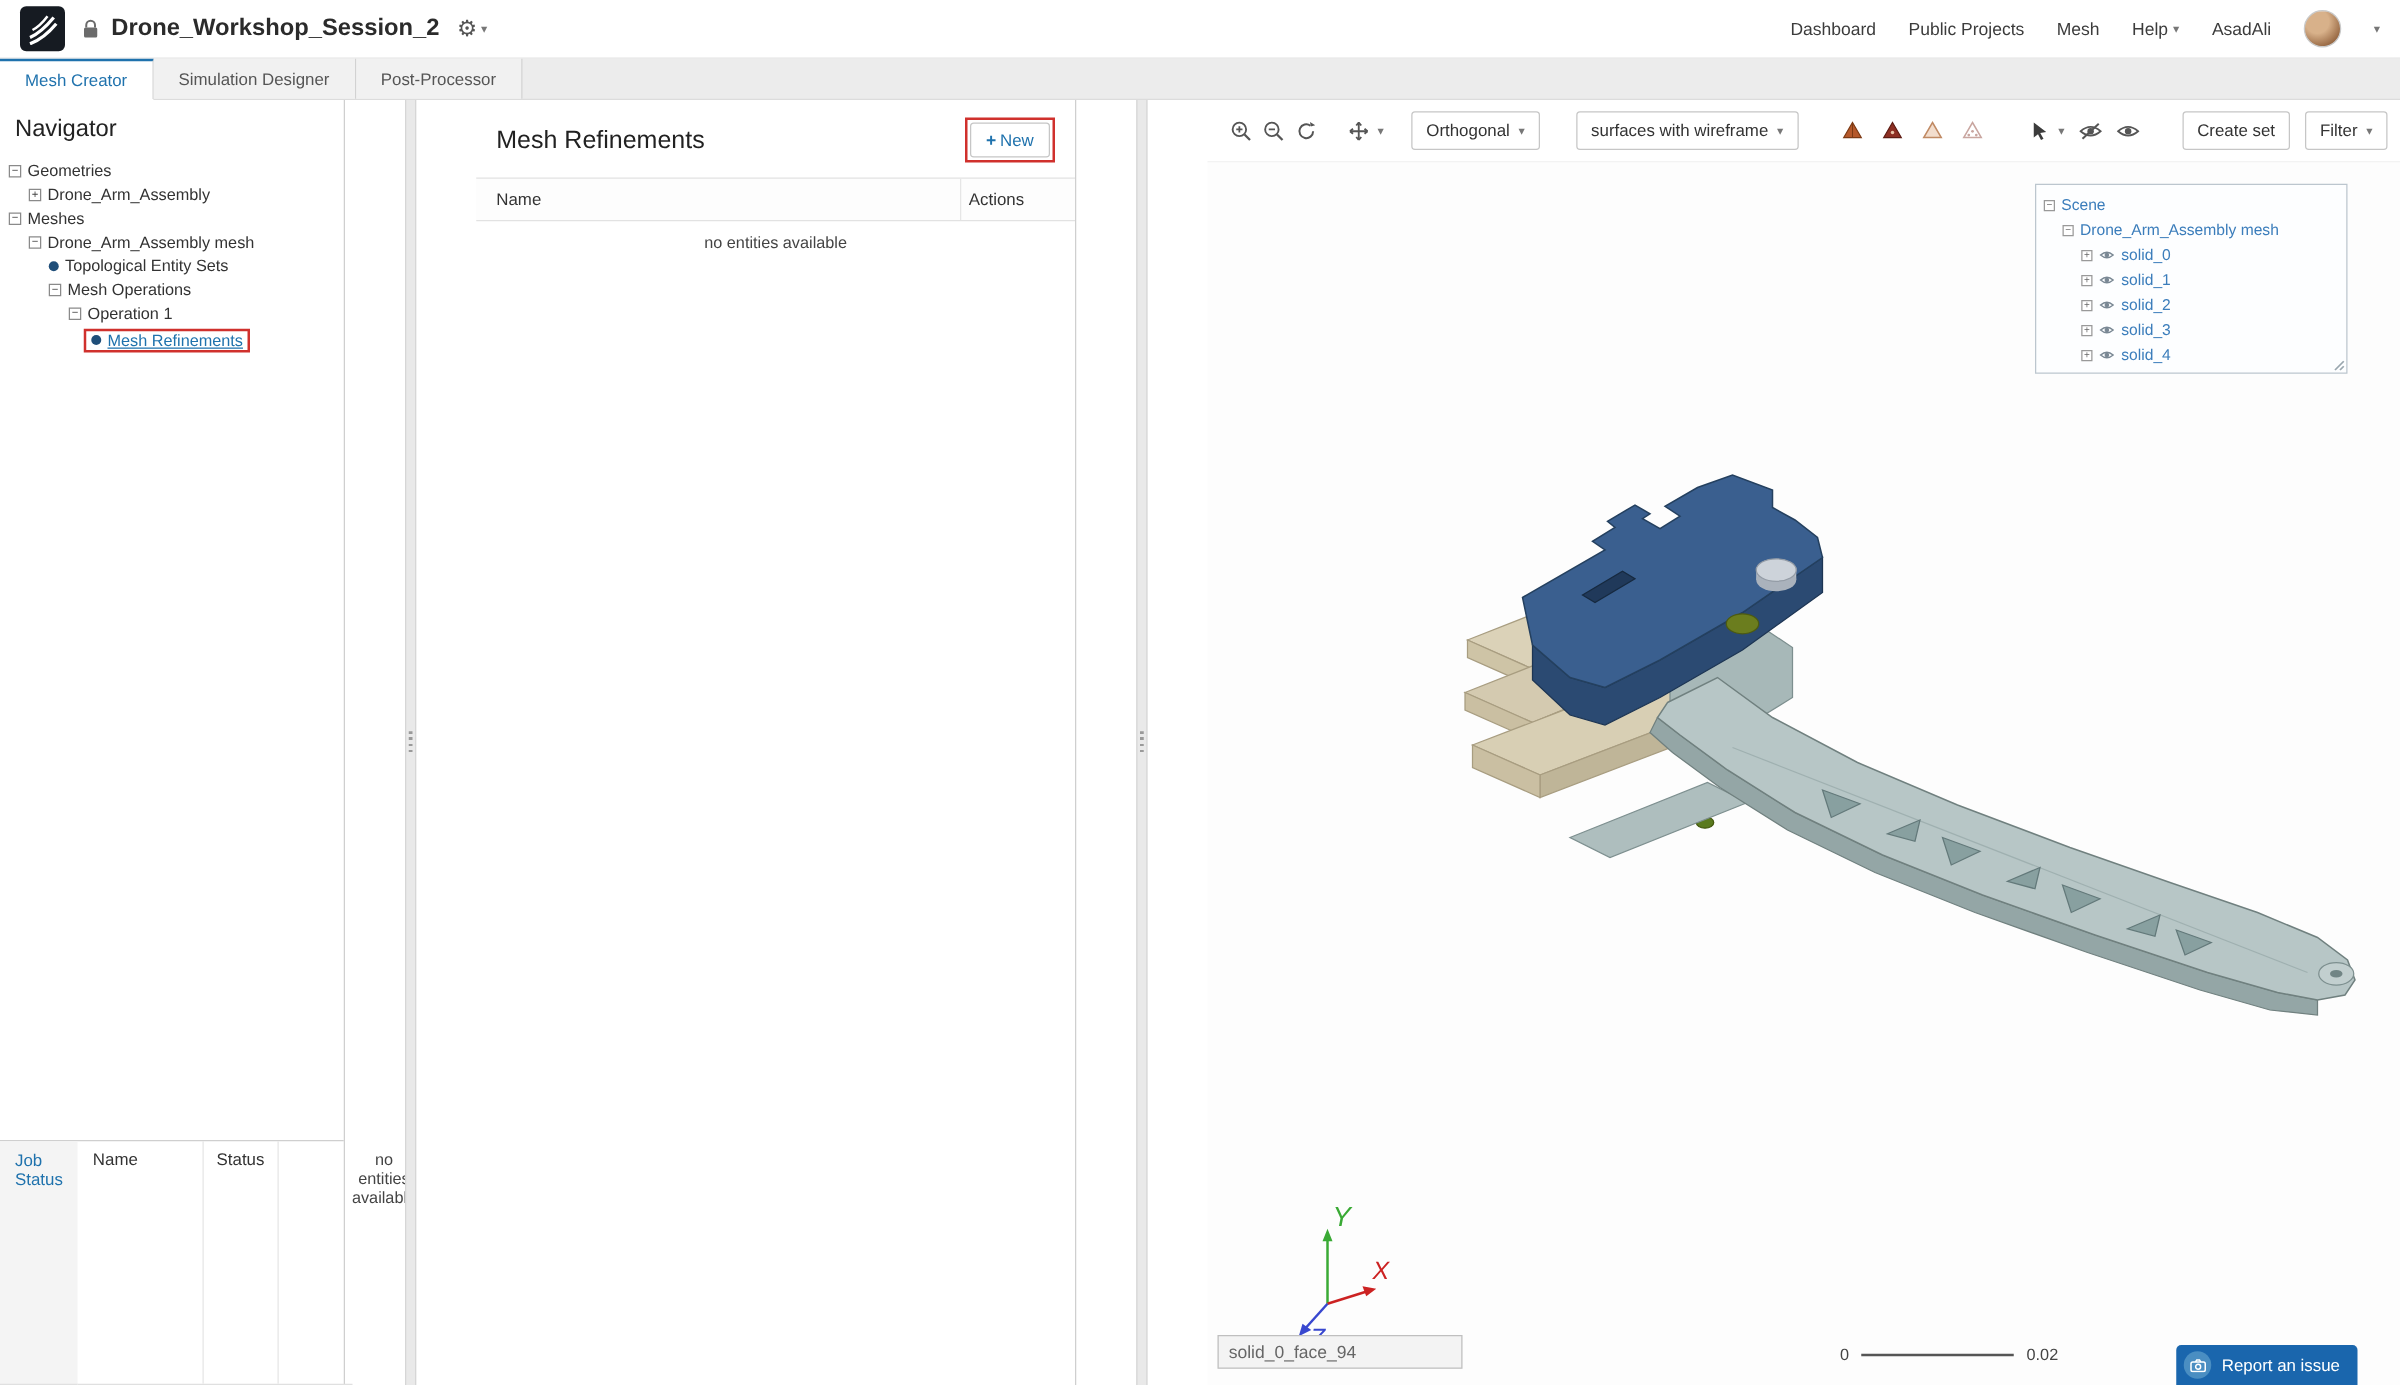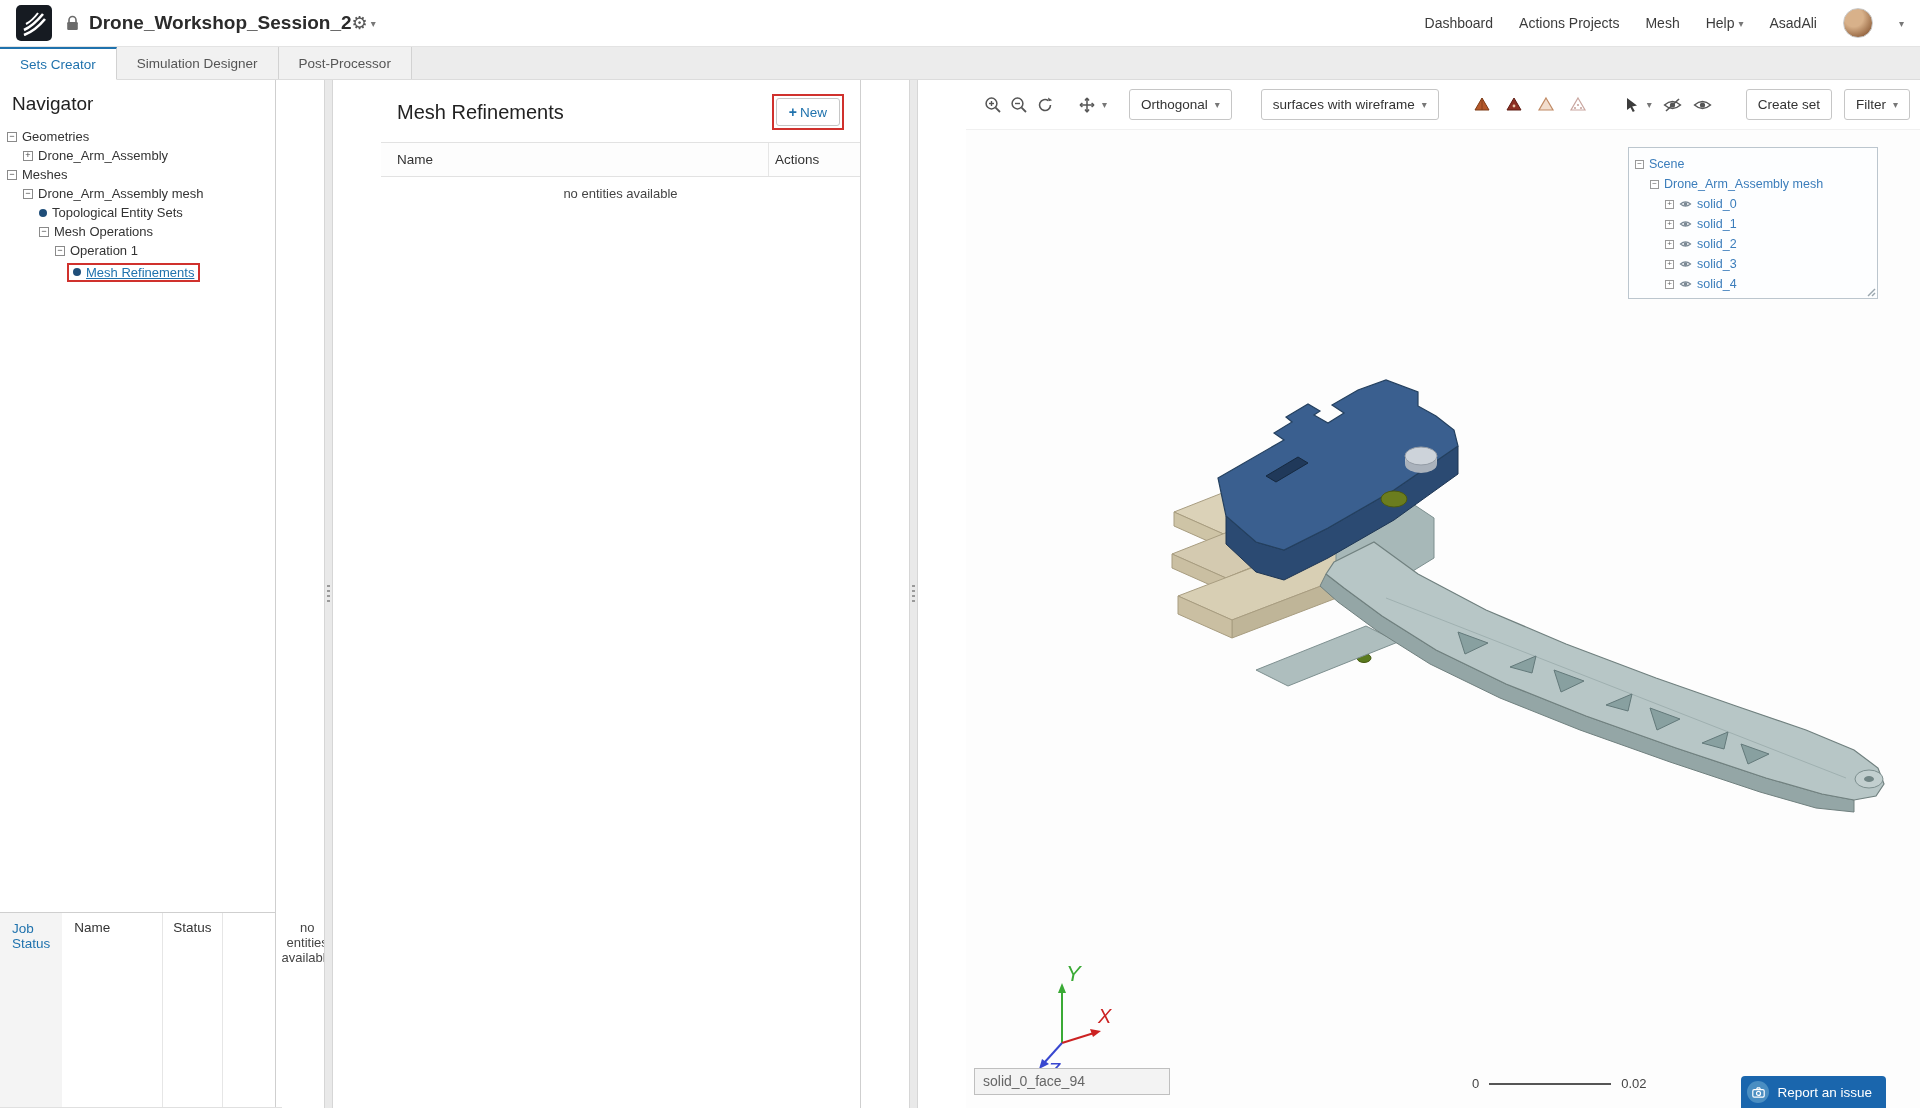--- a/index.html
+++ b/index.html
@@ -5,21 +5,21 @@
   * { margin:0; padding:0; box-sizing:border-box; }
   html,body { width:1920px; height:1108px; overflow:hidden; background:#fff;
     font-family:"Liberation Sans", sans-serif; color:#333; }
 
   
   .topbar { height:47px; display:flex; align-items:center; padding:0 16px;
     background:#fff; border-bottom:1px solid #e3e3e3; }
   .logo { width:36px; height:36px; border-radius:5px; background:#161b22;
     display:flex; align-items:center; justify-content:center; margin-right:14px; cursor:pointer; }
   .lock { margin-right:10px; display:flex; }
-  .proj-title { font-size:19px; font-weight:bold; color:#2b2b2b; margin-right:0; }
+  .proj-title { font-size:19px; font-weight:bold; color:#2b2b2b; margin-right:14px; }
   .gear-wrap { display:flex; align-items:center; gap:3px; cursor:pointer; }
   .gear { font-size:18px; color:#555; }
   .caret { font-size:10px; color:#777; }
   .topnav { margin-left:auto; display:flex; align-items:center; gap:26px; font-size:14px; color:#3c3c3c; }
   .topnav .navitem { cursor:pointer; display:flex; align-items:center; gap:4px; }
   .avatar { width:30px; height:30px; border-radius:50%;
     background:radial-gradient(circle at 35% 30%, #d8b18a 0 35%, #9a6b46 75%, #6e4427 100%);
     border:1px solid #c9c9c9; }
 
   
@@ -116,39 +116,39 @@
   <span class="proj-title">Drone_Workshop_Session_2</span>
   <span class="gear-wrap">
     <span class="gear">⚙</span>
     <span class="caret">▾</span>
   </span>
   <div class="topnav">
     <span class="navitem">
         <span>Dashboard</span>
       </span>
     <span class="navitem">
-        <span>Actions Projects</span>
+        <span>Public Projects</span>
       </span>
     <span class="navitem">
         <span>Mesh</span>
       </span>
     <span class="navitem">
         <span>Help</span>
         <span class="caret">▾</span>
       </span>
     <span class="navitem">
         <span>AsadAli</span>
       </span>
     <span class="avatar"></span>
     <span class="caret">▾</span>
   </div>
 </div>
 
 <div class="tabbar">
-  <div class="tab active">Sets Creator</div>
+  <div class="tab active">Mesh Creator</div>
   <div class="tab">Simulation Designer</div>
   <div class="tab">Post-Processor</div>
 </div>
 
 <div class="main">
 
   <div class="navigator">
     <div class="nav-title">Navigator</div>
     <div class="tree">
       <div class="trow" style="padding-left:2px">

